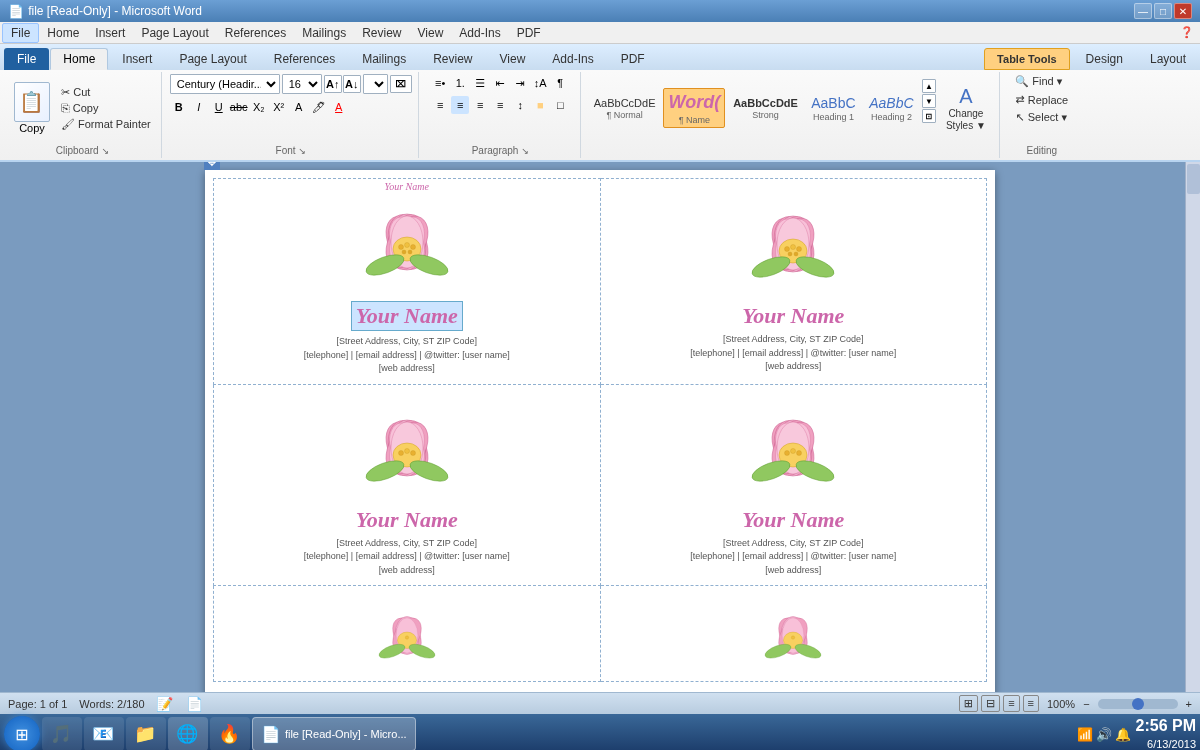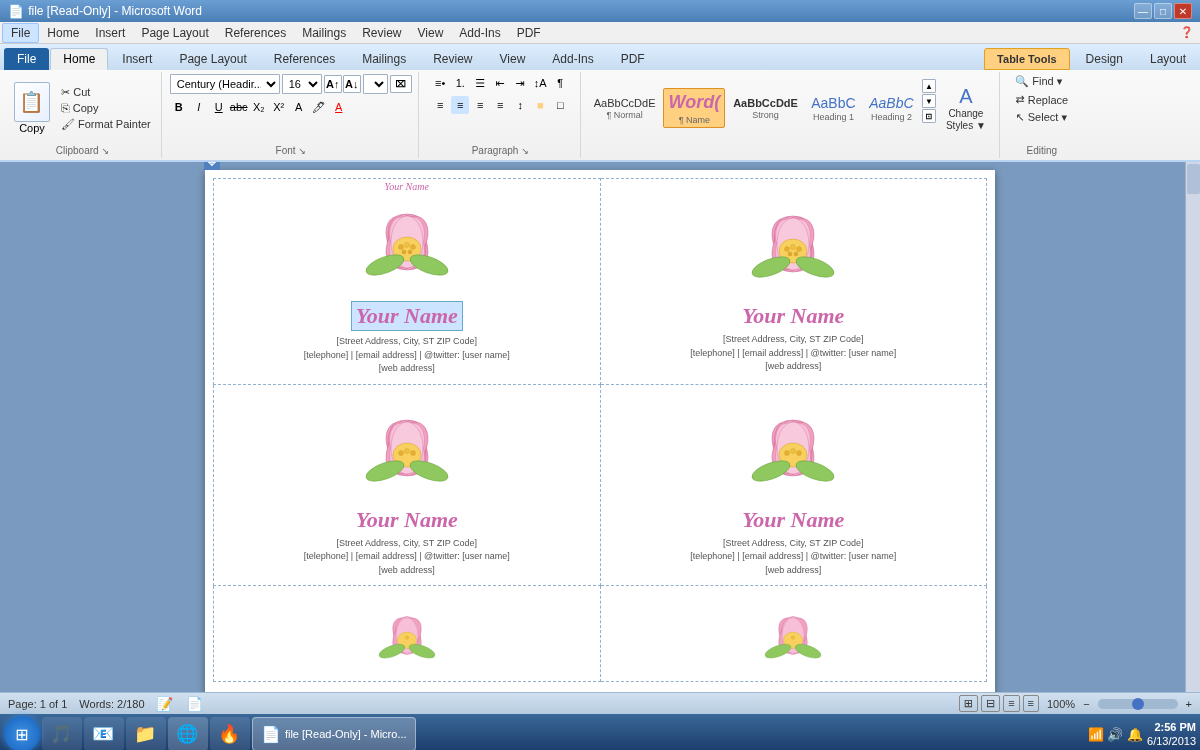--- a/index.html
+++ b/index.html
@@ -330,21 +330,21 @@
       background: rgba(255,255,255,0.25);
       border: 1px solid rgba(255,255,255,0.4);
       border-radius: 4px;
       display: flex; align-items: center; gap: 4px;
       cursor: pointer; color: white; font-size: 11px;
     }
     #taskbar-right { display: flex; align-items: center; gap: 4px; color: white; font-size: 11px; }
     .sys-tray { display: flex; gap: 3px; align-items: center; }
     .tray-icon { font-size: 13px; }
     .clock { display: flex; flex-direction: column; align-items: flex-end; font-size: 11px; line-height: 1.3; }
-    .time { font-size: 11px; font-weight: bold; }
+    .time { font-size: 16px; font-weight: bold; }
   </style>
 </head>
 <body>
 
 <div id="title-bar">
   <div id="title-bar-left">
     <span style="font-size:13px;">📄</span>
     <span>file [Read-Only] - Microsoft Word</span>
   </div>
   <div id="title-bar-controls">

